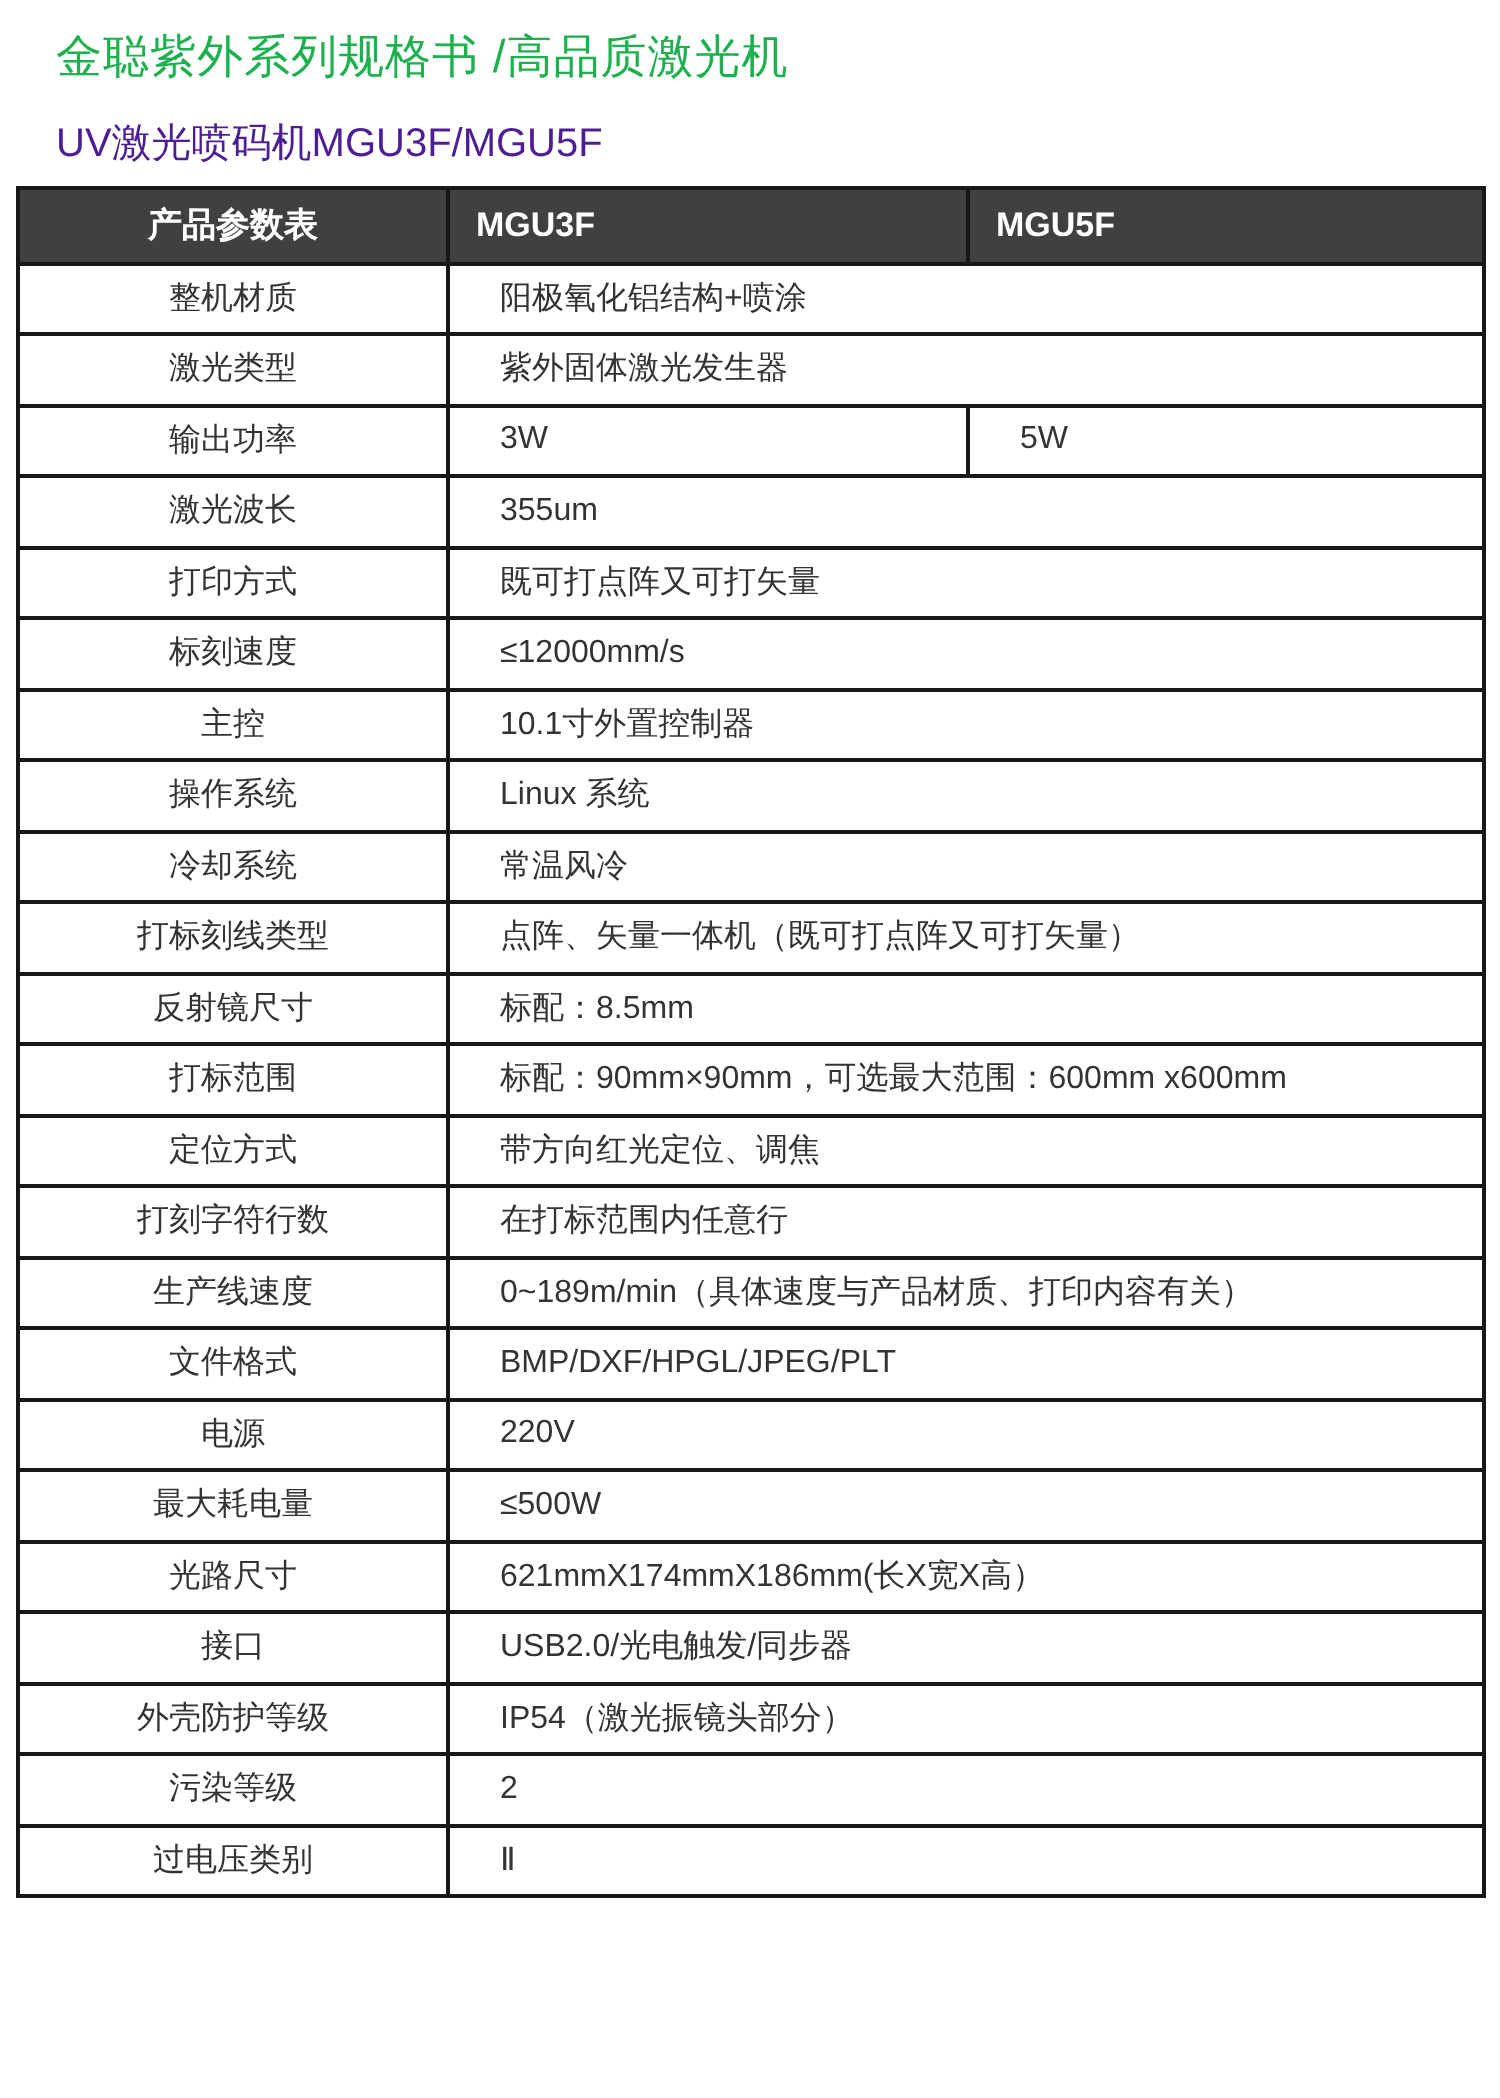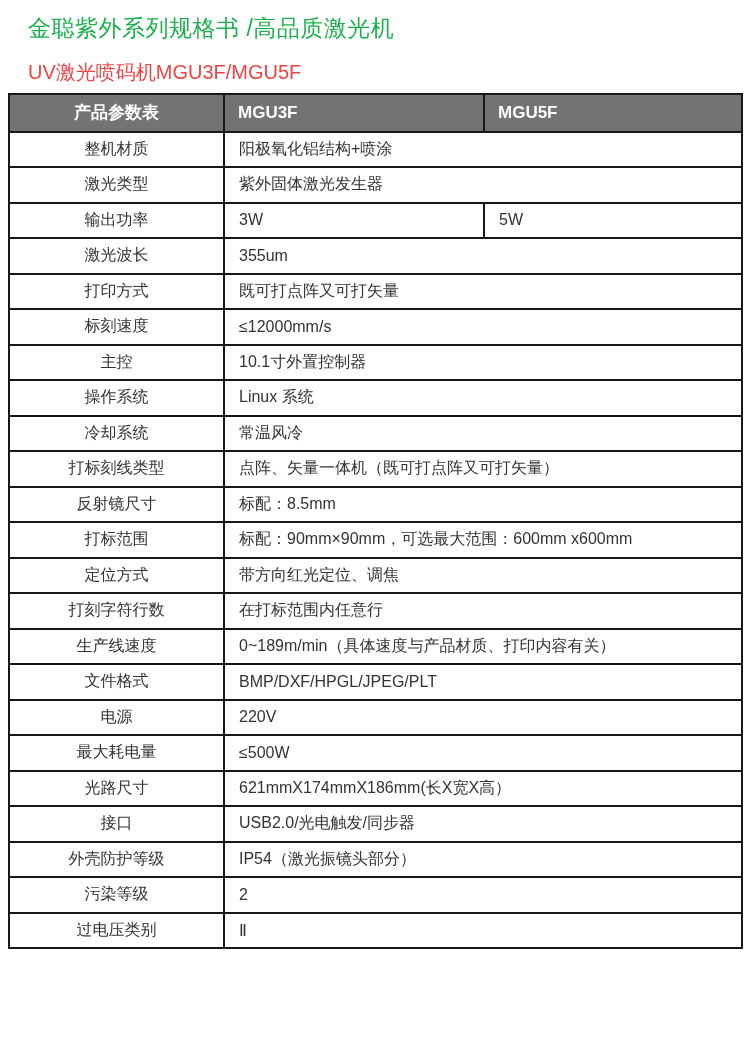--- a/index.html
+++ b/index.html
@@ -15,60 +15,60 @@
   }
   .doc-title {
     color: #1cb14c;
     font-size: 23px;
     font-weight: normal;
     line-height: 1.2;
     margin: 15px 0 0 28px;
     letter-spacing: 0.5px;
   }
   .doc-subtitle {
-    color: #ef4444;
+    color: #4c1d95;
     font-size: 20px;
     font-weight: 400;
     line-height: 1.2;
     margin: 17px 0 0 28px;
   }
   table.spec-table {
     border-collapse: collapse;
     table-layout: fixed;
     width: 733px;
     margin: 9px 0 0 8px;
   }
   .spec-table th,
   .spec-table td {
     border: 2px solid #181818;
     overflow: hidden;
     white-space: nowrap;
   }
   .spec-table thead th {
-    background: #737373;
+    background: #404040;
     color: #ffffff;
     font-size: 17px;
     font-weight: bold;
     height: 34px;
   }
   .spec-table thead th.c1 { text-align: center; }
   .spec-table thead th.c2,
   .spec-table thead th.c3 { text-align: left; padding-left: 13px; }
   .spec-table td {
     height: 31.5px;
     font-size: 16px;
     color: #333333;
   }
   .spec-table td.label {
     text-align: center;
     padding: 0 2px;
   }
   .spec-table td.value {
     text-align: left;
-    padding-left: 14px;
+    padding-left: 25px;
   }
 </style>
 </head>
 <body>
 
 <div class="doc-title">金聪紫外系列规格书 /高品质激光机</div>
 
 <div class="doc-subtitle">UV激光喷码机MGU3F/MGU5F</div>
 
 <table class="spec-table">

